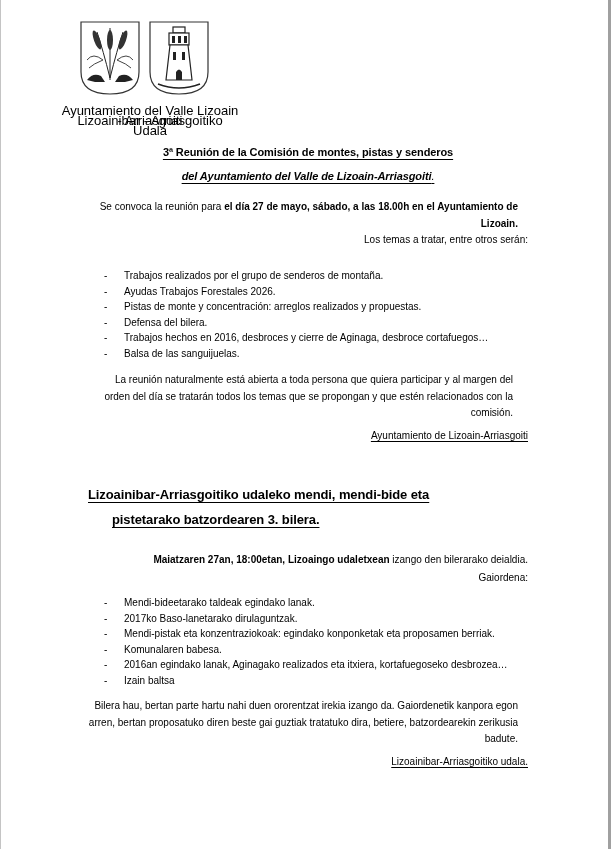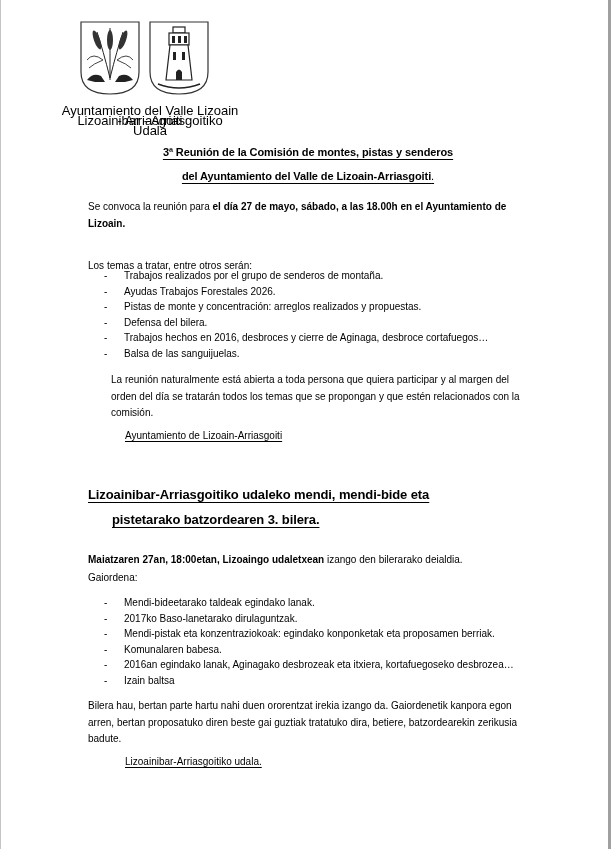--- a/index.html
+++ b/index.html
@@ -39,21 +39,21 @@
     .content {
       position: absolute; left: 88px; top: 0; width: 440px;
     }
     .title1 {
       position: absolute; left: 0; width: 440px; text-align: center;
       font-weight: bold; font-size: 11px; line-height: 24px;
       text-decoration: underline; text-underline-offset: 3px;
       letter-spacing: -0.1px;
     }
     .title1 .nb { font-weight: normal; }
-    .p { position: absolute; left: 0; font-size: 10px; line-height: 16.5px; width: 440px; }
+    .p { position: absolute; left: 0; font-size: 10px; line-height: 16.5px; width: 440px; text-align: right; }
     .p b { font-weight: bold; }
     .list { position: absolute; left: 16px; font-size: 10px; }
     .list-item { height: 15.5px; line-height: 15.5px; white-space: nowrap; position: relative; }
     .list-item .dash { position: absolute; left: 0; width: 20px; }
     .list-item .txt { position: absolute; left: 20px; }
     .u { text-decoration: underline; text-underline-offset: 2px; margin-left: 37px; }
     .title2 {
       position: absolute; left: 0; font-weight: bold; font-size: 13px; line-height: 25px;
       text-decoration: underline; text-underline-offset: 3px; white-space: nowrap;
       letter-spacing: -0.1px;
@@ -106,25 +106,25 @@
     </g>
     <path d="M10 64 Q31 72 52 64" stroke="#222" stroke-width="1.5" fill="none"></path>
   </svg>
   <div class="logo-caption caption-1">Ayuntamiento del Valle Lizoain - Arriasgoiti</div>
   <div class="logo-caption caption-2">Lizoainibar - Arriasgoitiko Udala</div>
 </div>
 
 <div class="content">
 
   <div class="title1" style="top:140px;">3ª Reunión de la Comisión de montes, pistas y senderos</div>
-  <div class="title1" style="top:164px;"><span>del Ayuntamiento del Valle de Lizoain-Arriasgoiti</span><span class="nb">.</span></div>
+  <div class="title1" style="top:164px;font-style:italic;"><span>del Ayuntamiento del Valle de Lizoain-Arriasgoiti</span><span class="nb">.</span></div>
 
   <div class="p" style="top:199px; width:430px;"><span>Se convoca la reunión para </span><b>el día 27 de mayo, sábado, a las 18.00h en el Ayuntamiento de Lizoain.</b></div>
 
-  <div class="p" style="top:258px;">Los temas a tratar, entre otros serán:</div>
+  <div class="p" style="top:232px;">Los temas a tratar, entre otros serán:</div>
 
   <div class="list" style="top:268px;">
     <div class="list-item">
         <span class="dash">-</span>
         <span class="txt">Trabajos realizados por el grupo de senderos de montaña.</span>
       </div>
     <div class="list-item">
         <span class="dash">-</span>
         <span class="txt">Ayudas Trabajos Forestales 2026.</span>
       </div>
@@ -139,21 +139,21 @@
     <div class="list-item">
         <span class="dash">-</span>
         <span class="txt">Trabajos hechos en 2016, desbroces y cierre de Aginaga, desbroce cortafuegos…</span>
       </div>
     <div class="list-item">
         <span class="dash">-</span>
         <span class="txt">Balsa de las sanguijuelas.</span>
       </div>
   </div>
 
-  <div class="p" style="top:372px; width:425px;margin-left:23px;">La reunión naturalmente está abierta a toda persona que quiera participar y al margen del orden del día se tratarán todos los temas que se propongan y que estén relacionados con la comisión.</div>
+  <div class="p" style="top:372px; width:425px;">La reunión naturalmente está abierta a toda persona que quiera participar y al margen del orden del día se tratarán todos los temas que se propongan y que estén relacionados con la comisión.</div>
 
   <div class="p" style="top:428px;"><span class="u">Ayuntamiento de Lizoain-Arriasgoiti</span></div>
 
   <div class="title2" style="top:482px;">Lizoainibar-Arriasgoitiko udaleko mendi, mendi-bide eta</div>
   <div class="title2" style="top:507px;margin-left:24px;">pistetarako batzordearen 3. bilera.</div>
 
   <div class="p" style="top:543px;margin-top:9px;"><b>Maiatzaren 27an, 18:00etan, Lizoaingo udaletxean</b><span> izango den bilerarako deialdia.</span></div>
 
   <div class="p" style="top:570px;">Gaiordena:</div>
 
@@ -169,21 +169,21 @@
     <div class="list-item">
         <span class="dash">-</span>
         <span class="txt">Mendi-pistak eta konzentraziokoak: egindako konponketak eta proposamen berriak.</span>
       </div>
     <div class="list-item">
         <span class="dash">-</span>
         <span class="txt">Komunalaren babesa.</span>
       </div>
     <div class="list-item">
         <span class="dash">-</span>
-        <span class="txt">2016an egindako lanak, Aginagako desbrozeak eta itxiera, kortafuegoseko desbrozea…</span>
+        <span class="txt">2016an egindako lanak, Aginagako realizados eta itxiera, kortafuegoseko desbrozea…</span>
       </div>
     <div class="list-item">
         <span class="dash">-</span>
         <span class="txt">Izain baltsa</span>
       </div>
   </div>
 
   <div class="p" style="top:698px; width:430px;">Bilera hau, bertan parte hartu nahi duen ororentzat irekia izango da. Gaiordenetik kanpora egon arren, bertan proposatuko diren beste gai guztiak tratatuko dira, betiere, batzordearekin zerikusia badute.</div>
 
   <div class="p" style="top:754px;"><span class="u">Lizoainibar-Arriasgoitiko udala.</span></div>

